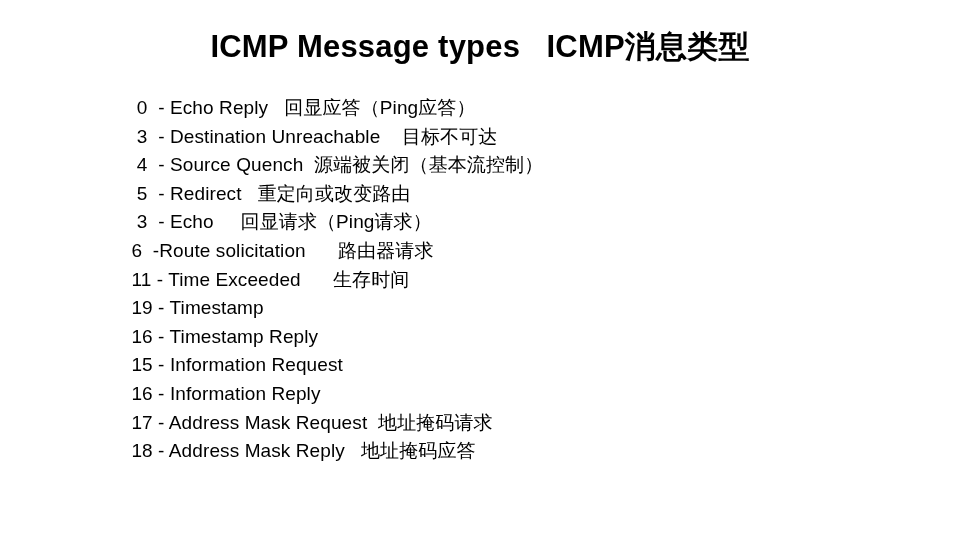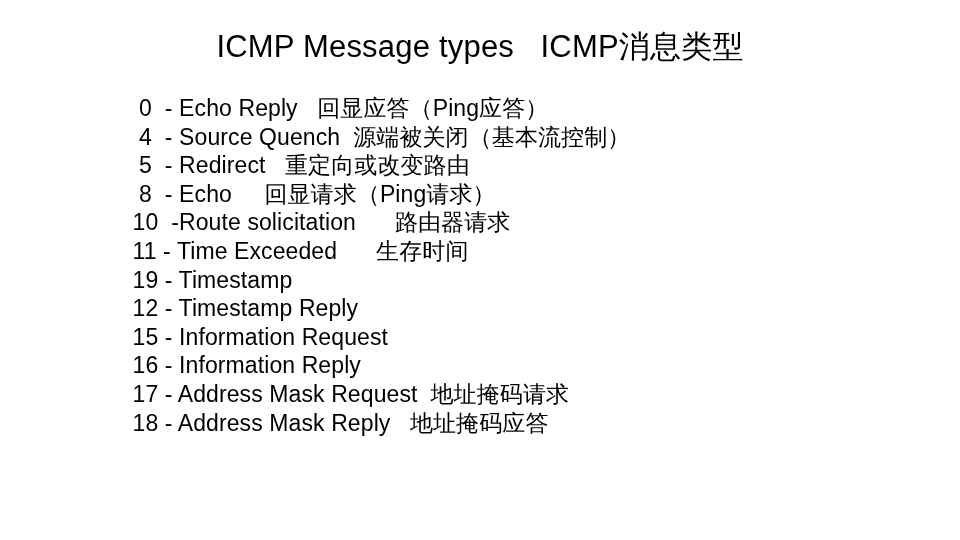--- a/index.html
+++ b/index.html
@@ -26,56 +26,57 @@
   }
 
   .slide-title {
     position: absolute;
     left: 0;
     top: 28px;
     width: 960px;
     text-align: center;
     font-size: 31px;
     line-height: 38px;
-    font-weight: normal;
+    font-weight: bold;
     letter-spacing: 0.2px;
     white-space: pre;
     color: #000000;
   }
 
   .body-block {
     position: absolute;
     left: 126px;
     top: 94px;
     width: 800px;
   }
 
   .msg-line {
-    font-size: 23px;
+    font-size: 19px;
     line-height: 28.6px;
     white-space: pre;
     color: #000000;
     letter-spacing: 0.1px;
   }
 </style>
 </head>
 <body>
 
 <div class="slide">
 
   <div class="slide-title">ICMP Message types   ICMP消息类型</div>
 
   <div class="body-block">
     <div class="msg-line">  0  - Echo Reply   回显应答（Ping应答）</div>
+    <div class="msg-line">  3  - Destination Unreachable    目标不可达</div>
     <div class="msg-line">  4  - Source Quench  源端被关闭（基本流控制）</div>
     <div class="msg-line">  5  - Redirect   重定向或改变路由</div>
-    <div class="msg-line">  8  - Echo     回显请求（Ping请求）</div>
-    <div class="msg-line"> 10  -Route solicitation      路由器请求</div>
+    <div class="msg-line">  3  - Echo     回显请求（Ping请求）</div>
+    <div class="msg-line"> 6  -Route solicitation      路由器请求</div>
     <div class="msg-line"> 11 - Time Exceeded      生存时间</div>
     <div class="msg-line"> 19 - Timestamp</div>
-    <div class="msg-line"> 12 - Timestamp Reply</div>
+    <div class="msg-line"> 16 - Timestamp Reply</div>
     <div class="msg-line"> 15 - Information Request</div>
     <div class="msg-line"> 16 - Information Reply</div>
     <div class="msg-line"> 17 - Address Mask Request  地址掩码请求</div>
     <div class="msg-line"> 18 - Address Mask Reply   地址掩码应答</div>
   </div>
 
 </div>
 
 </body></html>

